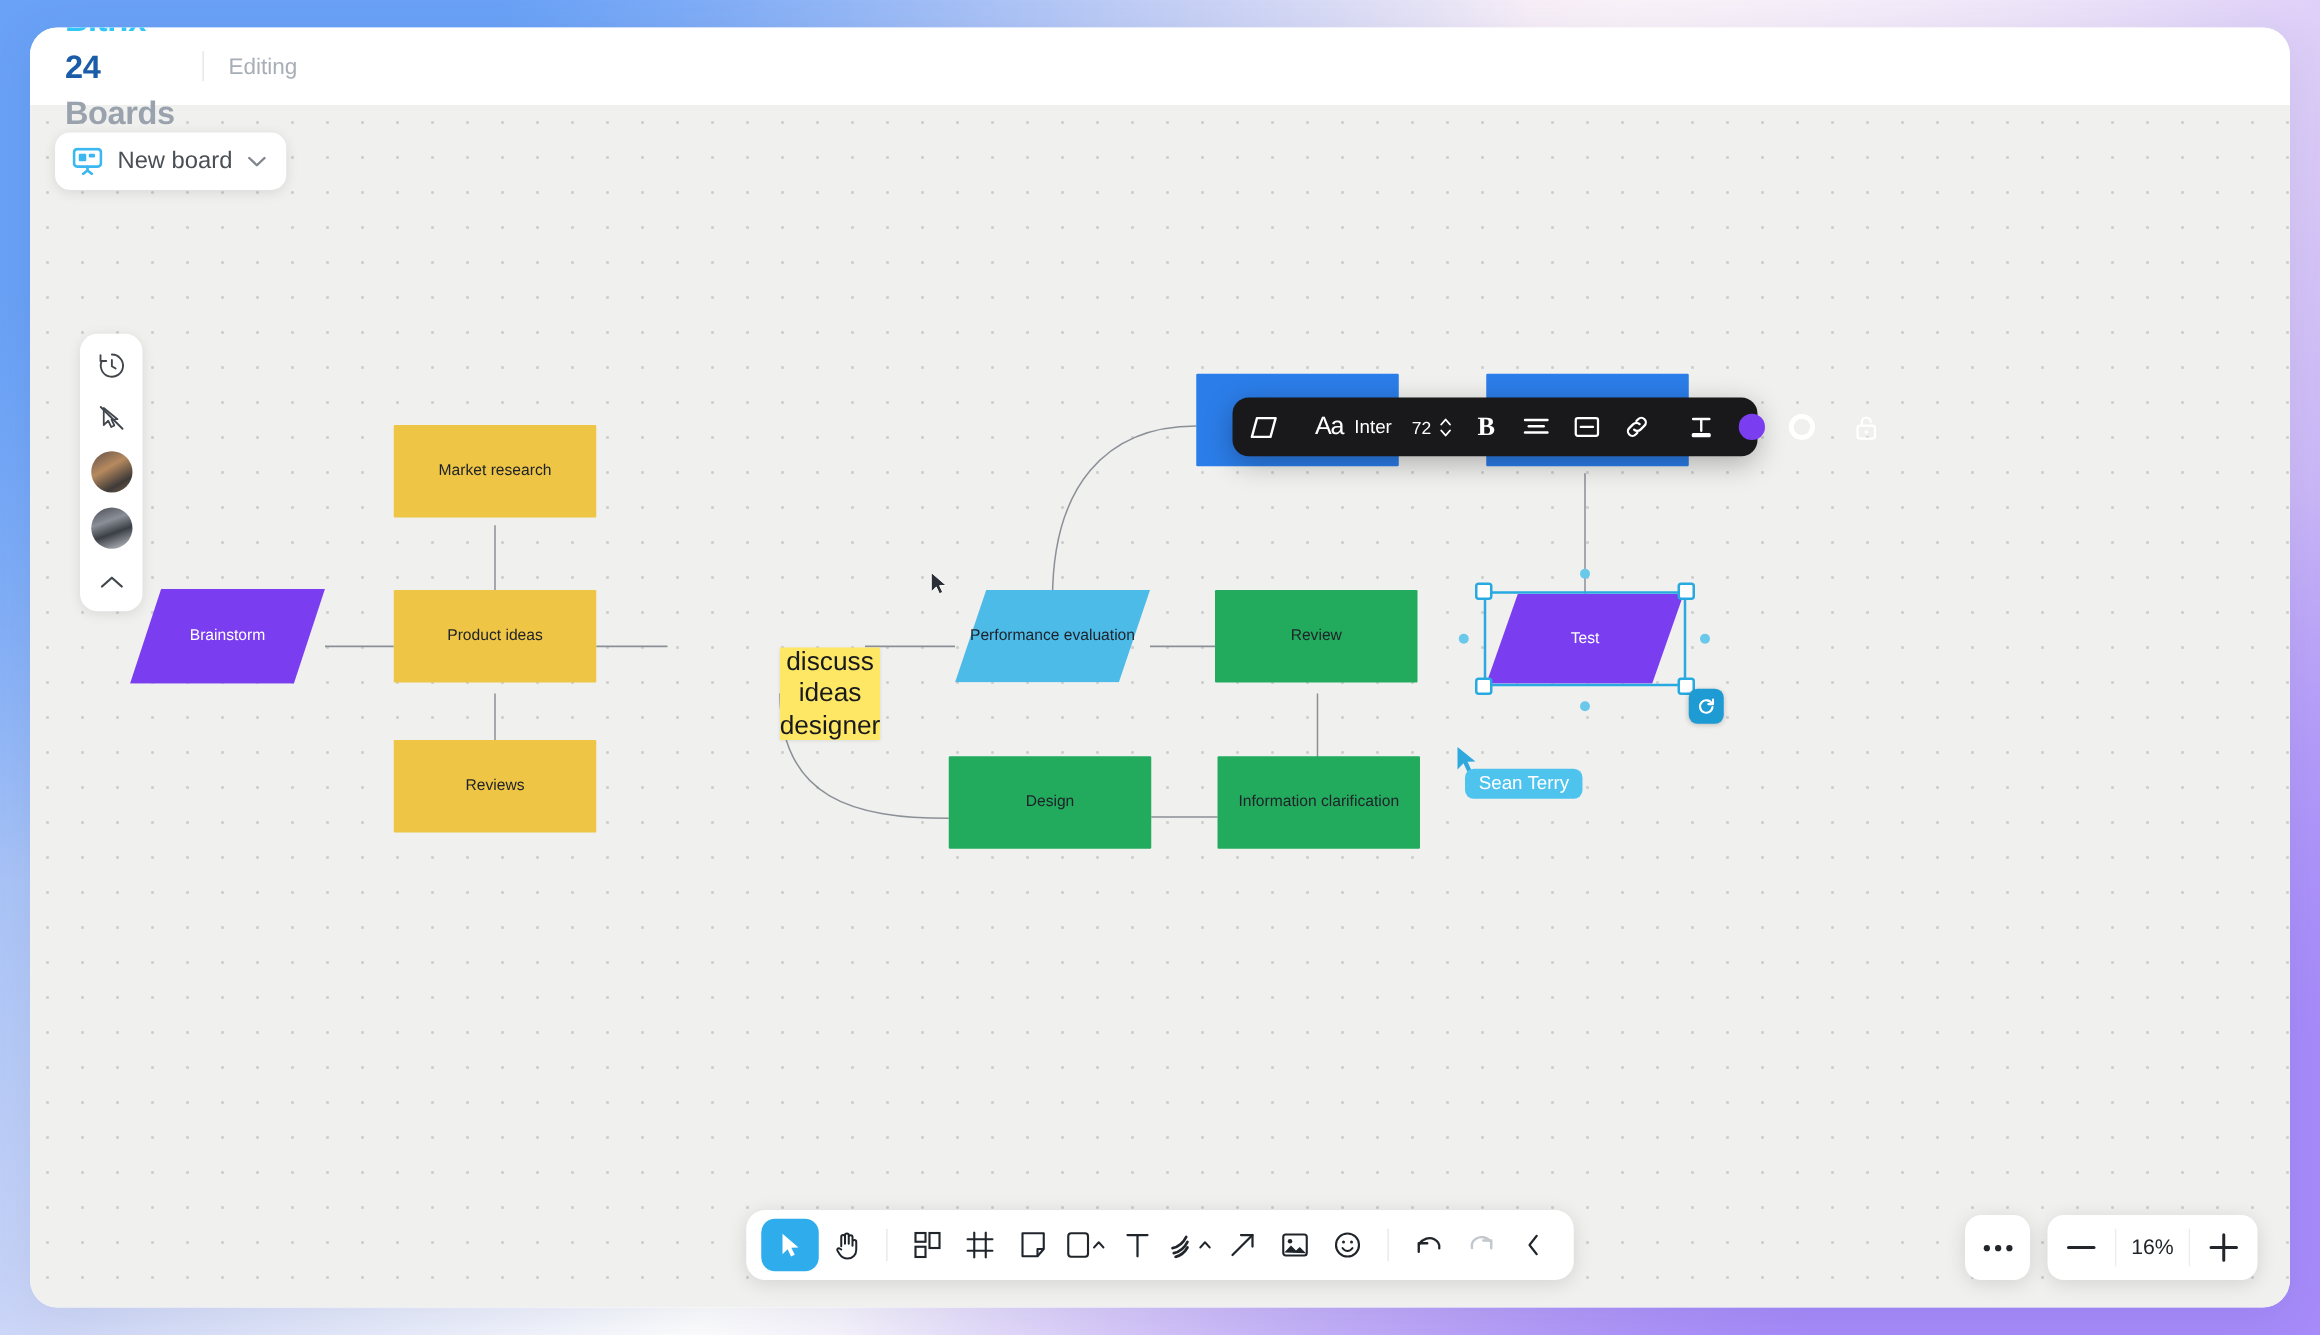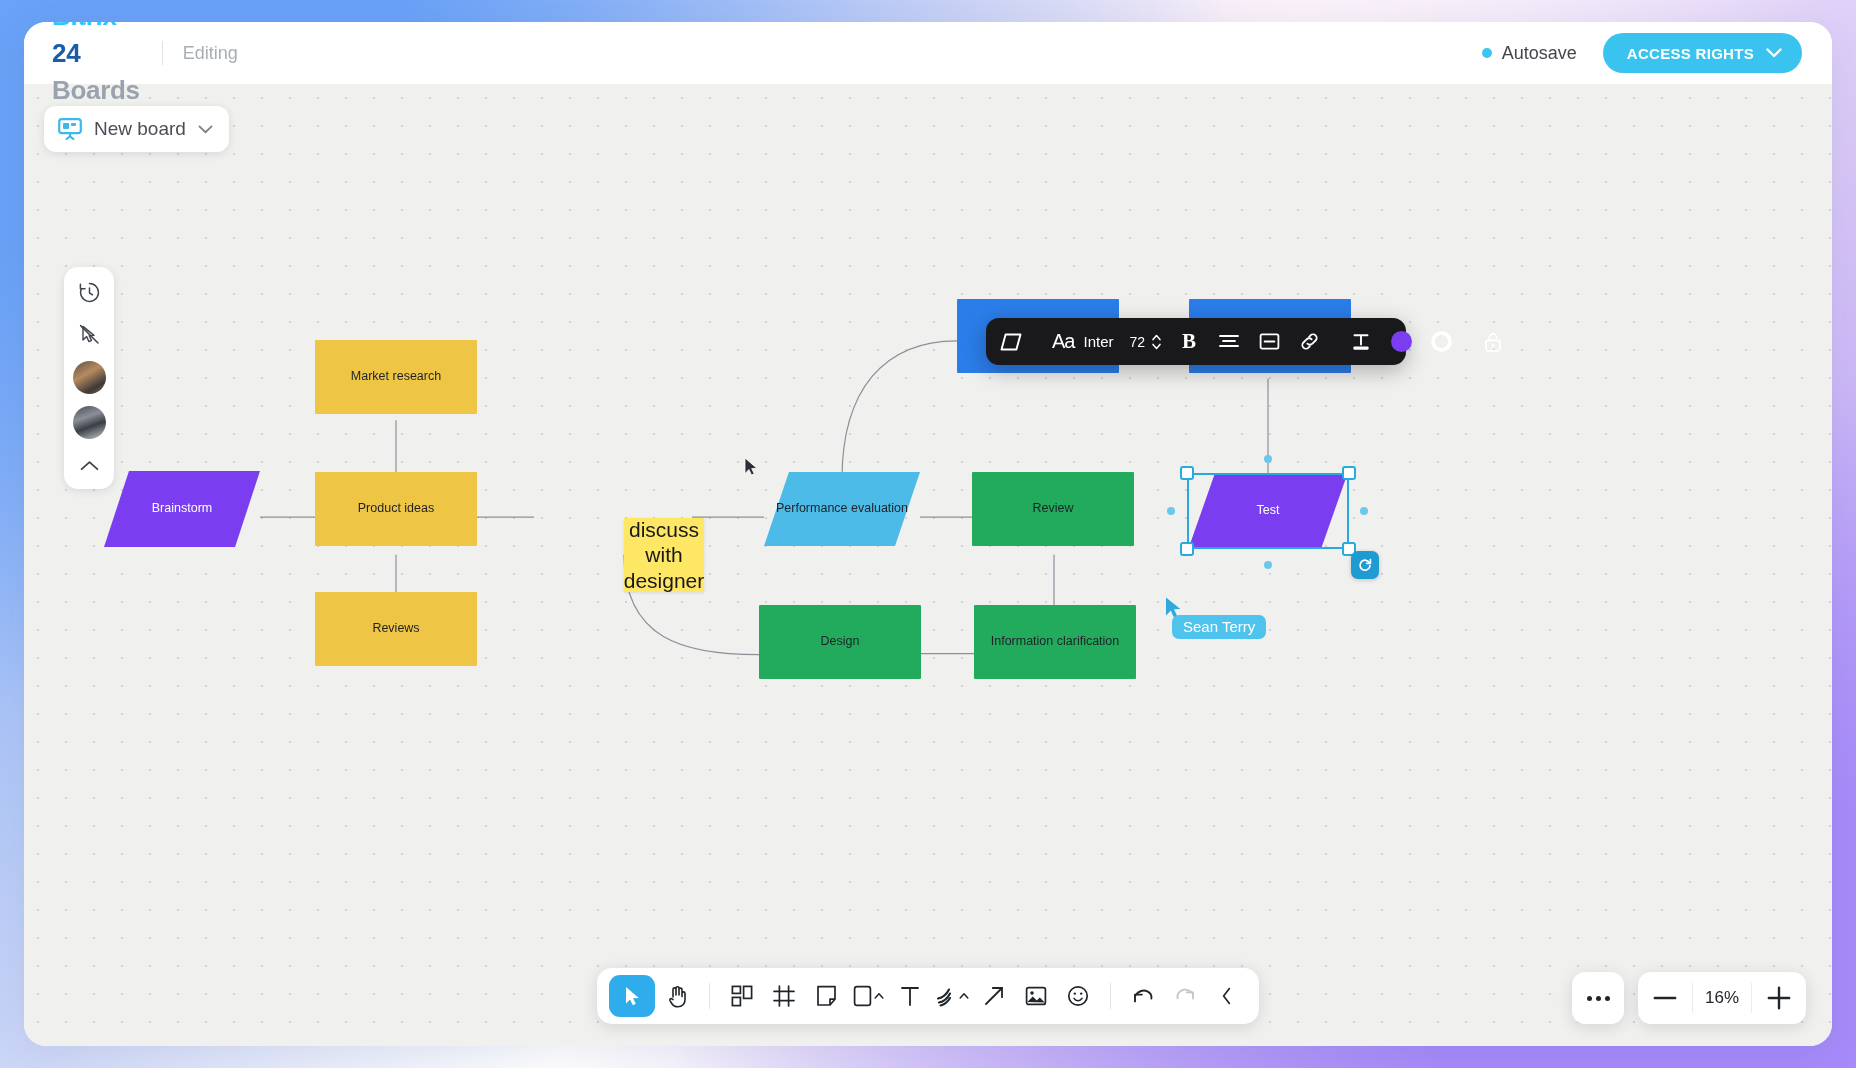--- a/index.html
+++ b/index.html
@@ -202,32 +202,20 @@
 
   <div class="header">
     <div class="logo">
       <span class="b1">Bitrix</span>
         <span class="b2">24</span>
       <span class="b3">Boards</span>
     </div>
     <div class="hdr-sep"></div>
     <div class="hdr-state">Editing</div>
 
-    <div class="hdr-right">
-      <div class="autosave">
-        <span class="dot"></span>
-        <span>Autosave</span>
-      </div>
-      <button class="access-btn">
-        <span>ACCESS RIGHTS</span>
-        <svg width="16" height="10" viewBox="0 0 16 10">
-          <path d="M1.5 1.5L8 8L14.5 1.5" stroke="#fff" stroke-width="2.4" fill="none" stroke-linecap="round" stroke-linejoin="round"></path>
-        </svg>
-      </button>
-    </div>
   </div>
 
   <div class="canvas">
 
     <svg class="links" viewBox="0 0 1808 944" preserveAspectRatio="none">
       <g stroke="#8b9097" stroke-width="1.2" fill="none">
         <line x1="236" y1="425" x2="291" y2="425"></line>
         <line x1="372" y1="330" x2="372" y2="388"></line>
         <line x1="372" y1="462" x2="372" y2="508"></line>
         <line x1="453" y1="425" x2="510" y2="425"></line>
@@ -309,21 +297,21 @@
     </div>
 
     <div class="collab-cursor" style="left:1140px; top:512px;">
       <svg width="18" height="24" viewBox="0 0 18 24">
         <path d="M2 1.5L2 19.5L6.8 14.6L9.8 21.2L13 19.7L10 13.3L16.4 13.1Z" fill="#2fa8dd"></path>
       </svg>
     </div>
     <div class="collab-name" style="left:1148px; top:531px;">Sean Terry</div>
 
     <div class="sticky" style="left:600px; top:434px; width:80px; height:74px;">
-      <span>discuss with designer</span>
+      <span>discuss ideas designer</span>
     </div>
 
     <div class="mousecursor" style="left:720px; top:373px;">
       <svg width="14" height="20" viewBox="0 0 14 20">
         <path d="M1 1L1 16.5L5 12.6L7.5 18L10.2 16.8L7.7 11.5L13 11.4Z" fill="#2b2f36" stroke="#fff" stroke-width=".8"></path>
       </svg>
     </div>
 
     <div class="newboard">
       <svg width="24" height="22" viewBox="0 0 24 22">

